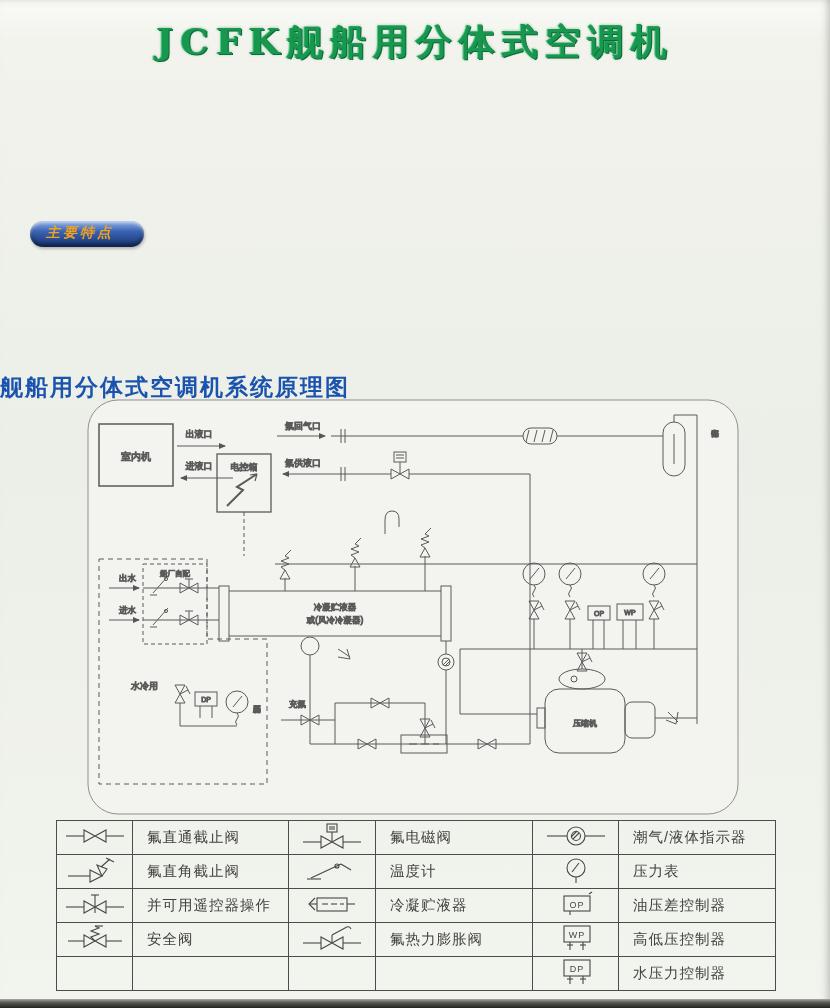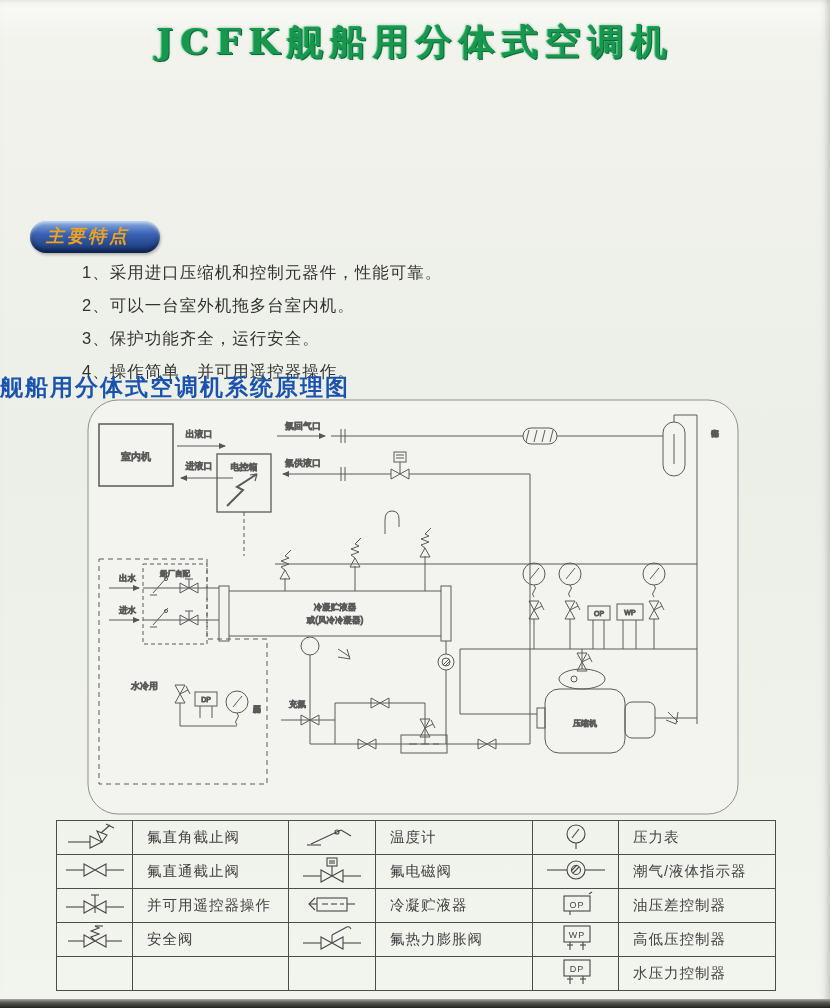--- a/index.html
+++ b/index.html
@@ -8,21 +8,21 @@
     background:linear-gradient(180deg,#fafbf7 0%,#f1f3ec 4%,#ecefe7 45%,#f2f4ee 100%);
     box-shadow:inset -8px 0 10px -7px rgba(0,0,0,.28), inset 0 6px 8px -6px rgba(0,0,0,.12);}
   .page-title{position:absolute;left:0;top:18px;width:100%;text-align:center;
     font-family:"DejaVu Serif",serif;font-weight:bold;
     font-size:36px;letter-spacing:7px;color:#17984e;
     text-shadow:1px 1px 0 #0c6b38,-1px 0 0 #55c98a,0 0 3px rgba(10,90,45,.45);}
   .intro{position:absolute;left:36px;top:66px;width:760px;font-size:16px;line-height:26.5px;
     color:#3a3a3a;text-align:justify;text-indent:2em;letter-spacing:.5px;}
   .badge{position:absolute;left:30px;top:221px;padding:3px 30px 5px 16px;border-radius:17px;
     background:linear-gradient(180deg,#8fb2e4 0%,#3b63b5 40%,#16336e 100%);
-    color:#f0a21e;font-weight:bold;font-size:18px;letter-spacing:3px;font-style:italic;
+    color:#f0a21e;font-weight:bold;font-size:14px;letter-spacing:3px;font-style:italic;
     box-shadow:inset 0 2px 3px rgba(255,255,255,.5), inset 0 -3px 4px rgba(0,0,20,.45), 1px 2px 3px rgba(0,0,0,.25);}
   .features{position:absolute;left:82px;top:256px;font-size:16.5px;color:#333;}
   .features div{line-height:33px;letter-spacing:1px;}
   .diagram-title{position:absolute;left:0;top:372px;width:100%;text-align:left;
     font-size:23px;font-weight:bold;color:#1a53ae;letter-spacing:2px;}
   .diagram{position:absolute;left:85px;top:394px;width:660px;height:428px;}
   svg text{font-family:"Liberation Sans",sans-serif;fill:#555;}
   .legend{position:absolute;left:56px;top:820px;border-collapse:collapse;table-layout:fixed;}
   .legend td{border:1px solid #4c4c4c;height:33px;padding:0;font-size:14.5px;color:#424242;
     letter-spacing:1px;overflow:hidden;}
@@ -37,26 +37,20 @@
 </head>
 <body>
 
 <div class="page">
 
   <div class="page-title">JCFK舰船用分体式空调机</div>
 
 
   <div class="badge">主要特点</div>
 
-  <div class="features">
-    <div>1、采用进口压缩机和控制元器件，性能可靠。</div>
-    <div>2、可以一台室外机拖多台室内机。</div>
-    <div>3、保护功能齐全，运行安全。</div>
-    <div>4、操作简单，并可用遥控器操作。</div>
-  </div>
 
   <div class="diagram-title">舰船用分体式空调机系统原理图</div>
 
   <div class="diagram">
     <svg width="660" height="428" viewBox="0 0 660 428" stroke="#5a5a5a" fill="none" stroke-width="1">
       <defs>
         <marker id="ar" markerWidth="9" markerHeight="8" refX="6" refY="3" orient="auto">
           <path d="M0,0 L7,3 L0,6 Z" fill="#555" stroke="none"></path>
         </marker>
         <g id="vh">
@@ -273,49 +267,20 @@
       <col style="width:76px">
         <col style="width:156px">
         <col style="width:87px">
       <col style="width:157px">
         <col style="width:86px">
         <col style="width:157px">
     </colgroup>
     <tbody>
         <tr>
       <td class="sym">
-        <svg width="62" height="26" class="lg">
-              <line x1="4" y1="19" x2="26" y2="19"></line>
-              <path d="M26,13 L38,19 L26,25 Z"></path>
-              <path d="M38,19 L33,8 L43,12 Z"></path>
-              <line x1="37" y1="10" x2="46" y2="2"></line>
-              <line x1="42" y1="1" x2="50" y2="5"></line>
-            </svg>
-      </td>
-      <td class="lab">氟直角截止阀</td>
-      <td class="sym">
-        <svg width="62" height="24" class="lg">
-              <line x1="10" y1="20" x2="40" y2="6"></line>
-              <line x1="6" y1="21" x2="20" y2="21"></line>
-              <circle cx="36" cy="8" r="2"></circle>
-              <line x1="40" y1="6" x2="50" y2="12"></line>
-            </svg>
-      </td>
-      <td class="lab">温度计</td>
-      <td class="sym">
-        <svg width="62" height="28" class="lg">
-              <circle cx="31" cy="12" r="9"></circle>
-              <line x1="27" y1="16" x2="34" y2="7"></line>
-              <line x1="31" y1="21" x2="31" y2="27"></line>
-            </svg>
-      </td>
-      <td class="lab">压力表</td>
-    </tr>
-    <tr>
-      <td class="sym">
         <svg width="62" height="22" class="lg">
               <line x1="2" y1="11" x2="20" y2="11"></line>
               <path d="M20,5 L31,11 L20,17 Z M42,5 L31,11 L42,17 Z"></path>
               <line x1="42" y1="11" x2="60" y2="11"></line>
             </svg>
       </td>
       <td class="lab">氟直通截止阀</td>
       <td class="sym">
         <svg width="62" height="30" class="lg">
               <line x1="2" y1="21" x2="20" y2="21"></line>
@@ -336,20 +301,49 @@
               <line x1="28" y1="15" x2="34" y2="9"></line>
               <line x1="26" y1="13" x2="32" y2="7"></line>
               <line x1="40" y1="12" x2="60" y2="12"></line>
             </svg>
       </td>
       <td class="lab">潮气/液体指示器</td>
     </tr>
     <tr>
       <td class="sym">
         <svg width="62" height="26" class="lg">
+              <line x1="4" y1="19" x2="26" y2="19"></line>
+              <path d="M26,13 L38,19 L26,25 Z"></path>
+              <path d="M38,19 L33,8 L43,12 Z"></path>
+              <line x1="37" y1="10" x2="46" y2="2"></line>
+              <line x1="42" y1="1" x2="50" y2="5"></line>
+            </svg>
+      </td>
+      <td class="lab">氟直角截止阀</td>
+      <td class="sym">
+        <svg width="62" height="24" class="lg">
+              <line x1="10" y1="20" x2="40" y2="6"></line>
+              <line x1="6" y1="21" x2="20" y2="21"></line>
+              <circle cx="36" cy="8" r="2"></circle>
+              <line x1="40" y1="6" x2="50" y2="12"></line>
+            </svg>
+      </td>
+      <td class="lab">温度计</td>
+      <td class="sym">
+        <svg width="62" height="28" class="lg">
+              <circle cx="31" cy="12" r="9"></circle>
+              <line x1="27" y1="16" x2="34" y2="7"></line>
+              <line x1="31" y1="21" x2="31" y2="27"></line>
+            </svg>
+      </td>
+      <td class="lab">压力表</td>
+    </tr>
+    <tr>
+      <td class="sym">
+        <svg width="62" height="26" class="lg">
               <line x1="2" y1="16" x2="20" y2="16"></line>
               <path d="M20,10 L31,16 L20,22 Z M42,10 L31,16 L42,22 Z"></path>
               <line x1="31" y1="22" x2="31" y2="10"></line>
               <line x1="31" y1="10" x2="31" y2="4"></line>
               <line x1="27" y1="4" x2="35" y2="4"></line>
               <line x1="42" y1="16" x2="60" y2="16"></line>
             </svg>
       </td>
       <td class="lab">并可用遥控器操作</td>
       <td class="sym">

